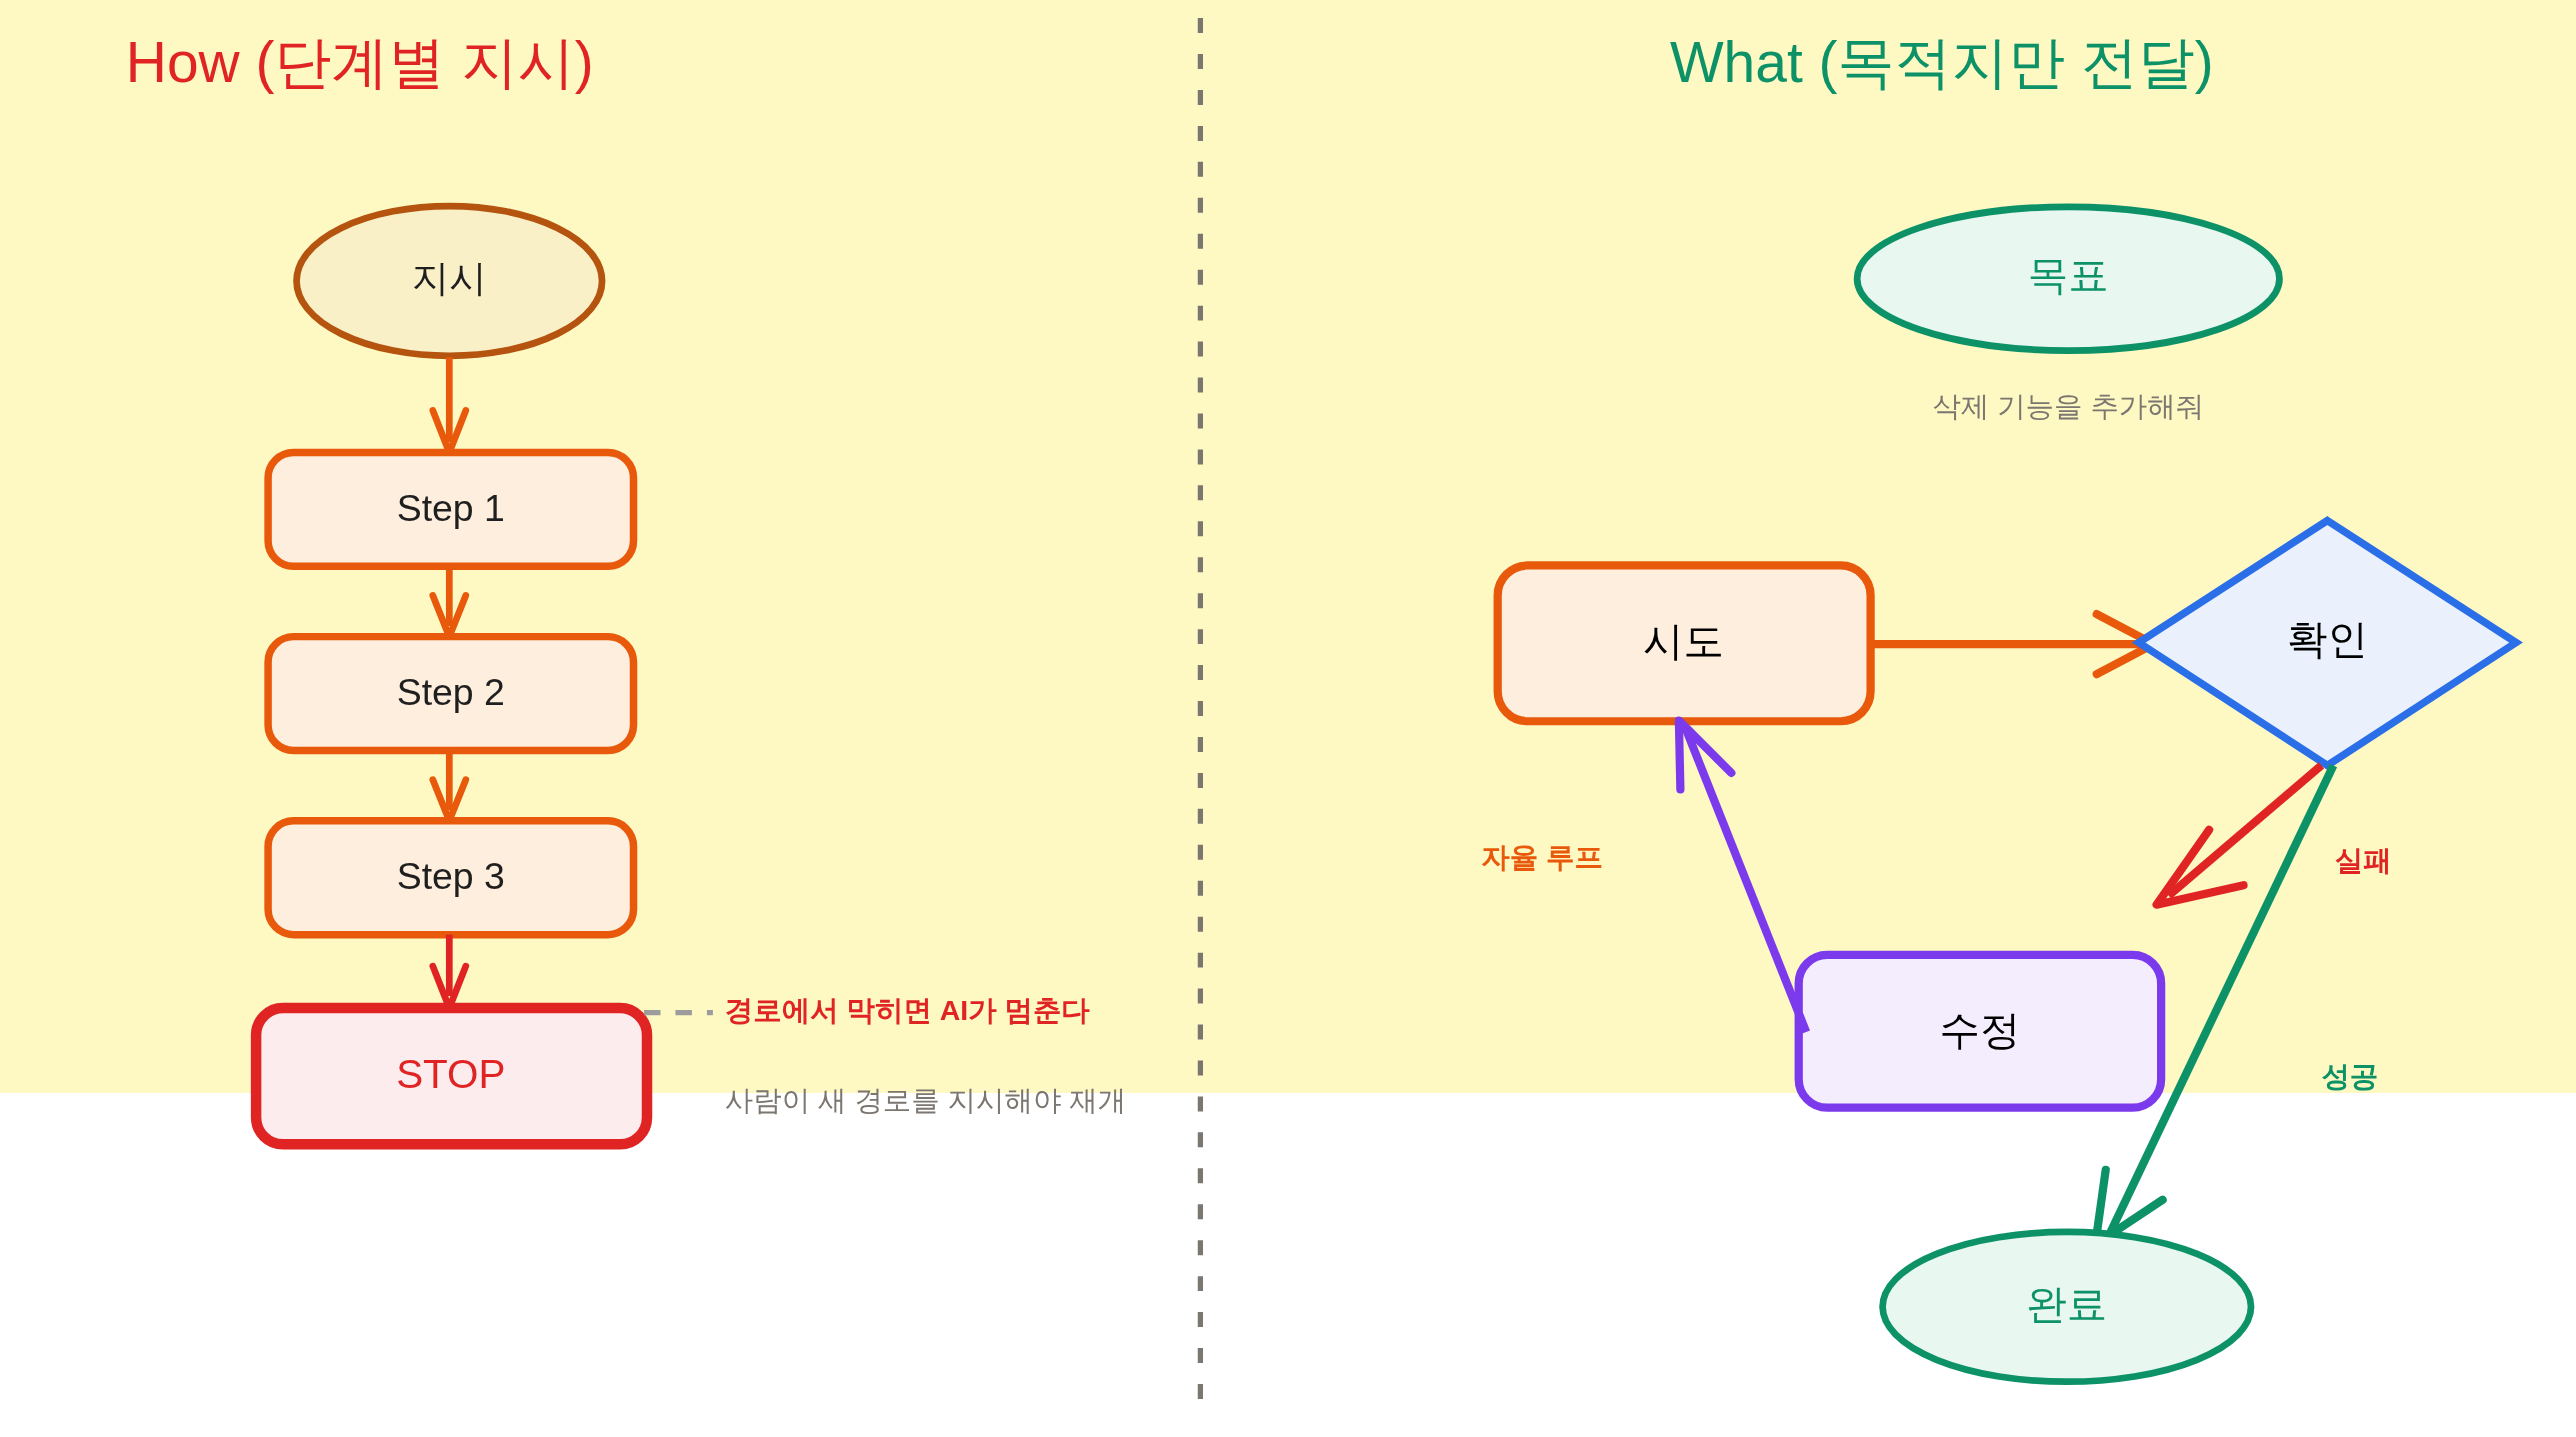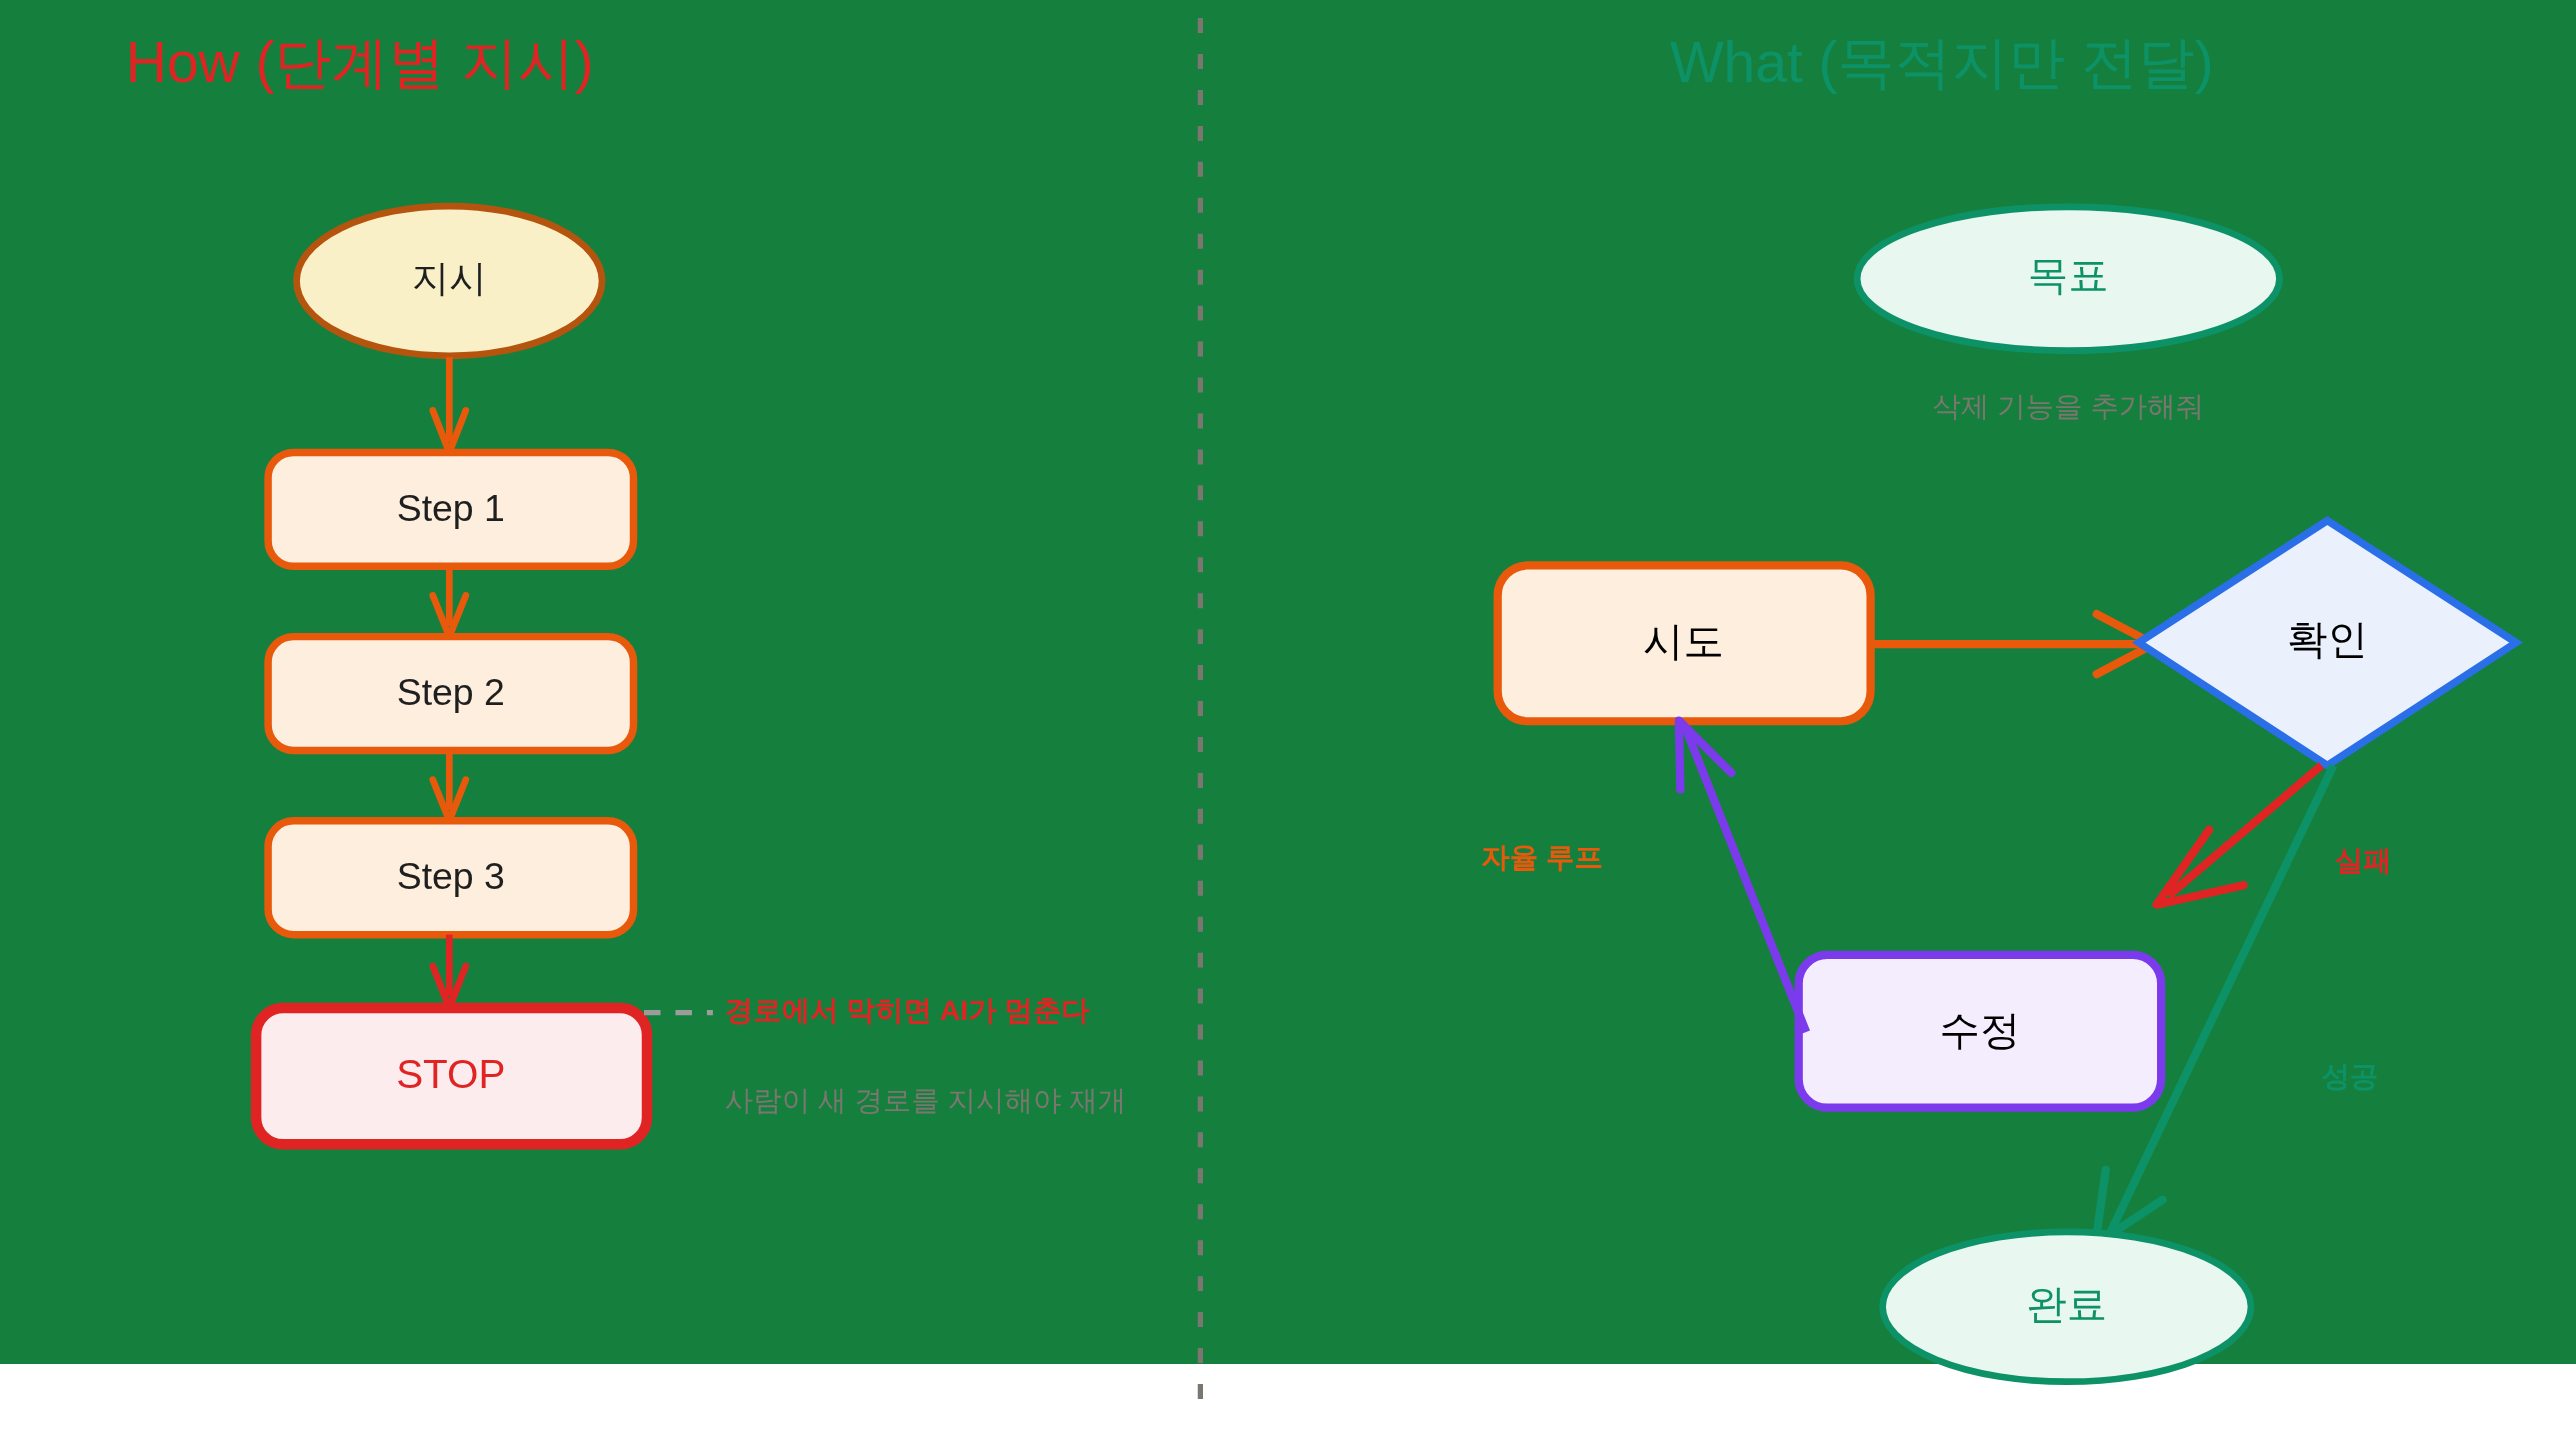--- a/index.html
+++ b/index.html
@@ -10,22 +10,22 @@
   body {
     width: 2576px;
     height: 1438px;
     font-family: "Liberation Sans", "DejaVu Sans", sans-serif;
     overflow: hidden;
     position: relative;
   }
   #stage {
     position: relative;
     width: 2576px;
-    height: 1364px;
-    background: #15803d;
+    height: 1093px;
+    background: #fef9c3;
   }
   svg.diagram {
     position: absolute;
     top: 0;
     left: 0;
     width: 2576px;
     height: 1438px;
     display: block;
   }
   .title-text {

